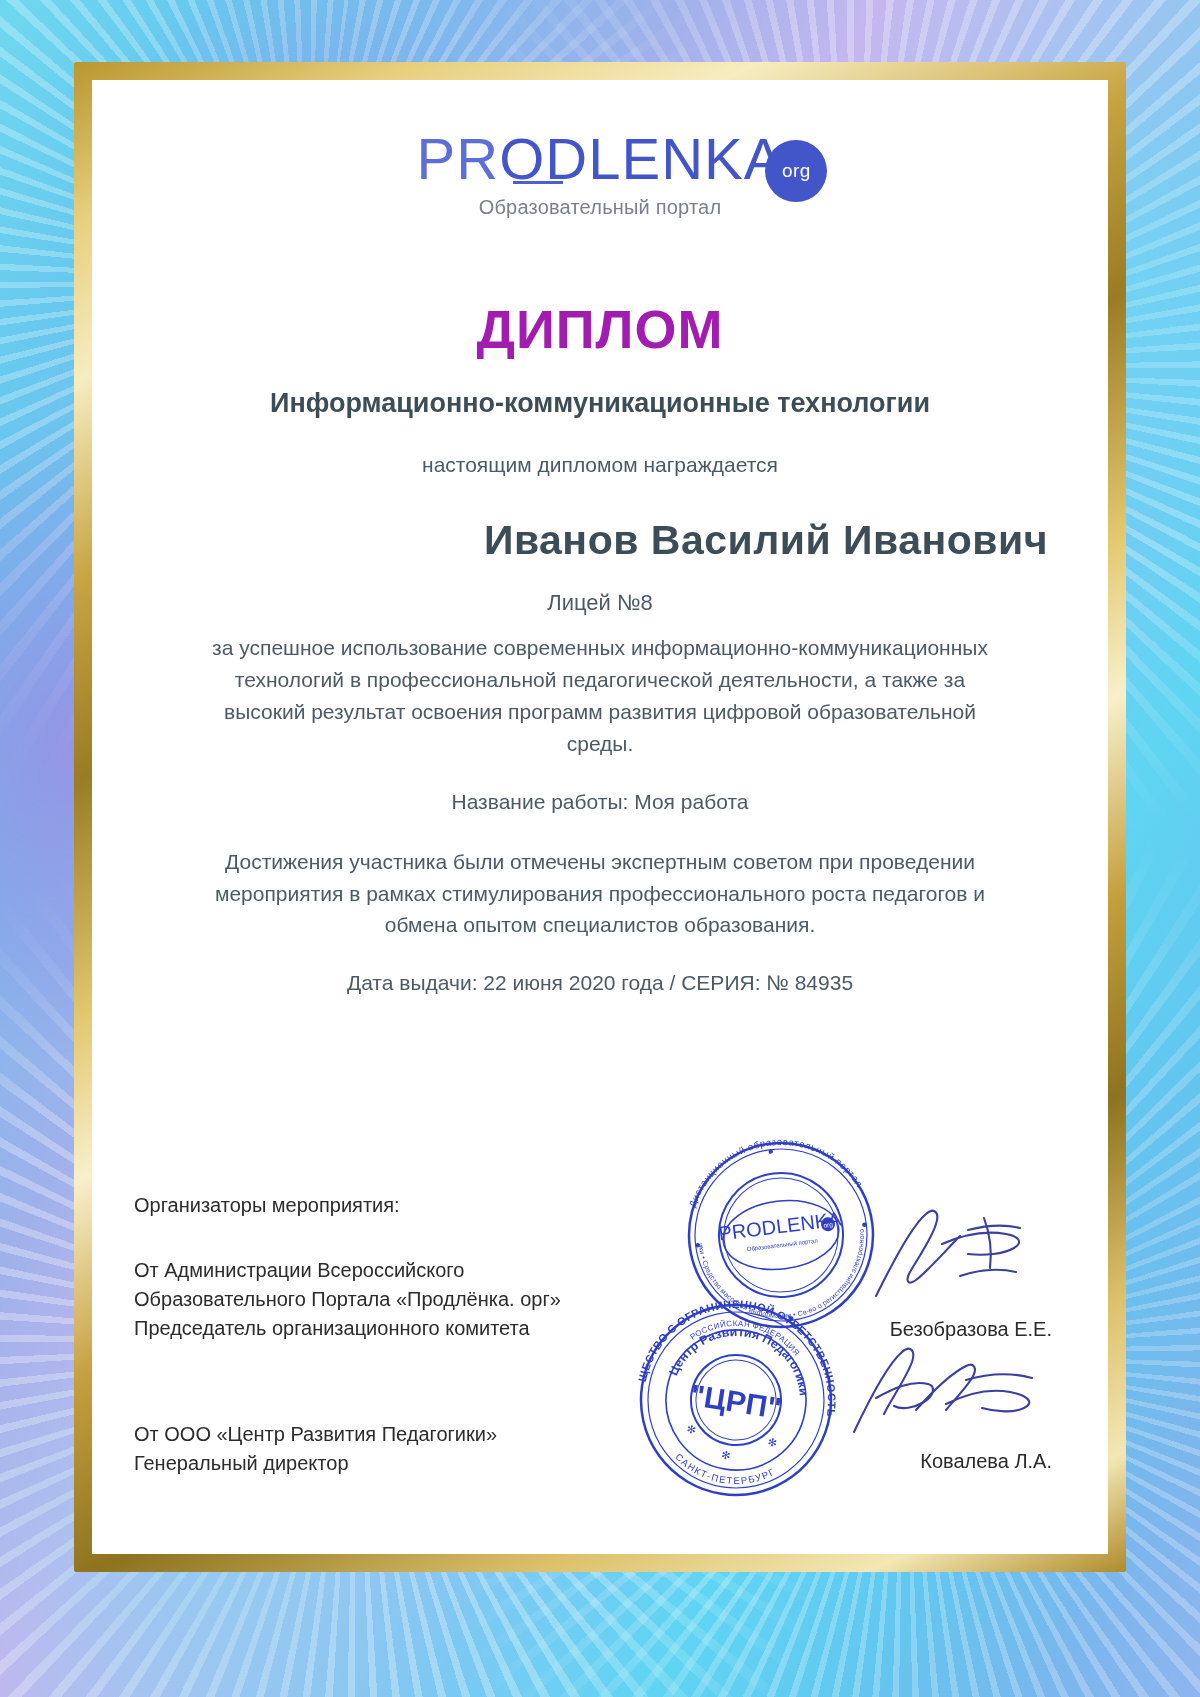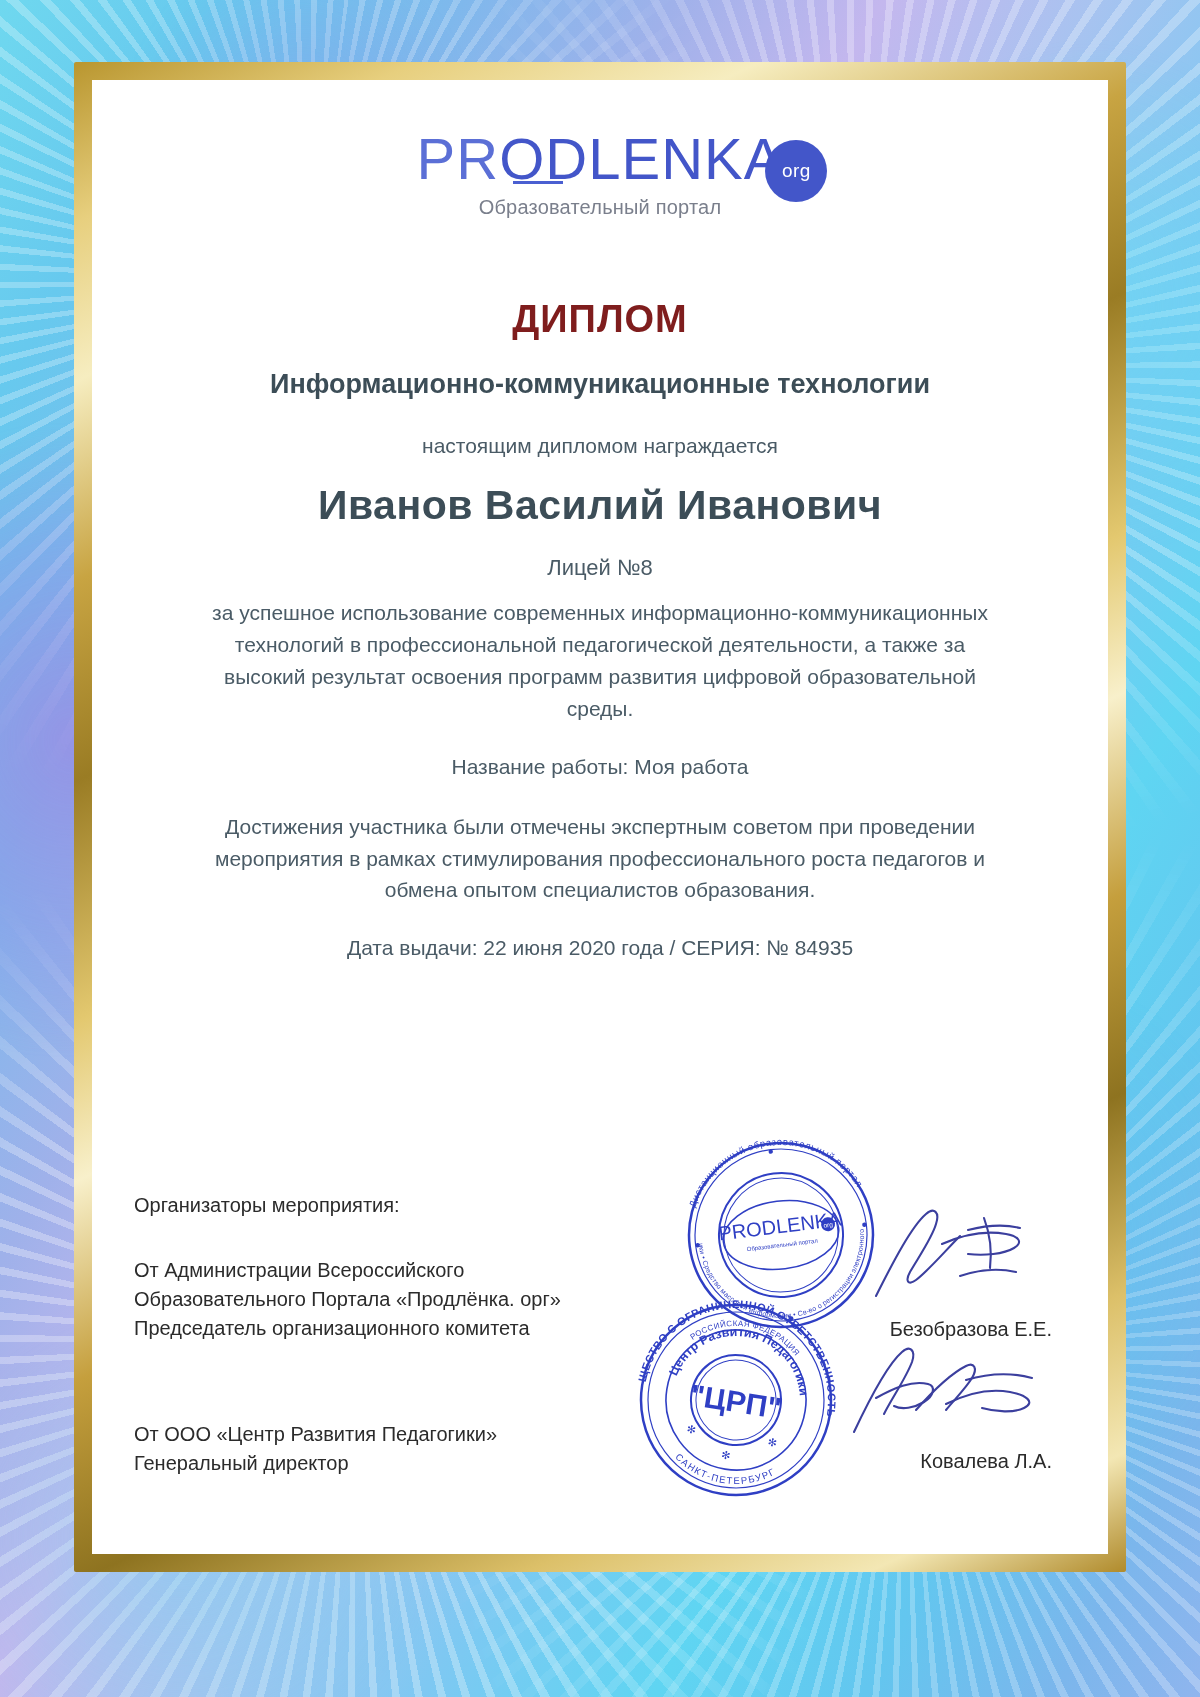--- a/index.html
+++ b/index.html
@@ -174,43 +174,44 @@
 
   
   .content {
     position: absolute;
     left: 60px; right: 60px;
     top: 218px;
     text-align: center;
     color: #3c4d57;
   }
   .doc-title {
-    font-size: 38px;
+    font-size: 54px;
     font-weight: bold;
     letter-spacing: 1px;
-    color: #7f1d1d;
+    color: #a21caf;
     margin: 0 0 28px 0;
   }
   .doc-subtitle {
     font-size: 27px;
     font-weight: bold;
     color: #3c4d57;
     margin: 0 0 34px 0;
   }
   .awarded-label {
     font-size: 21px;
     color: #4a5b66;
-    margin: 0 0 24px 0;
+    margin: 0 0 40px 0;
   }
   .recipient-name {
     font-size: 41px;
     font-weight: bold;
     color: #3c4d57;
     margin: 0 0 26px 0;
     letter-spacing: .5px;
+    text-align: right;
   }
   .recipient-org {
     font-size: 22px;
     color: #4a5b66;
     margin: 0 0 16px 0;
   }
   .body-para {
     font-size: 21px;
     line-height: 1.52;
     color: #4a5b66;

